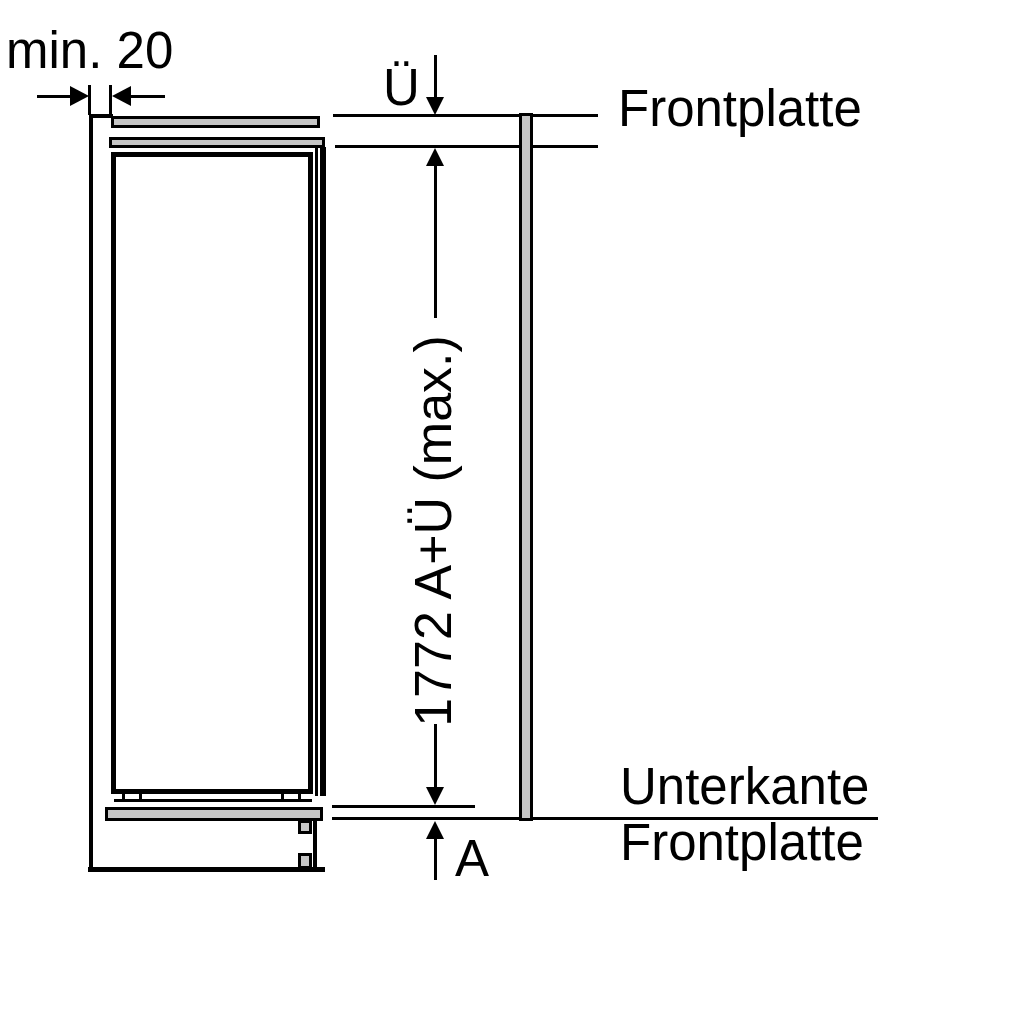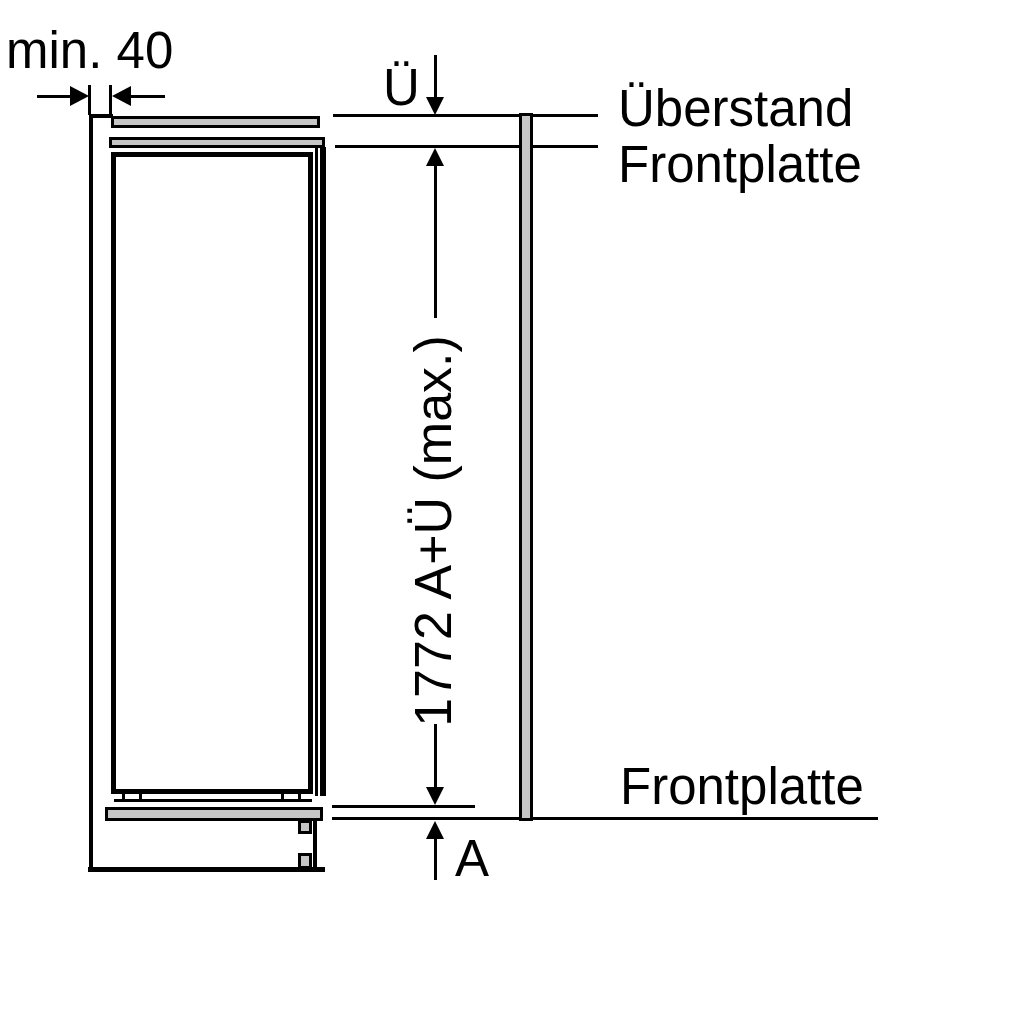--- a/index.html
+++ b/index.html
@@ -68,31 +68,31 @@
   <div class="ah ah-down" style="left:426px;top:97px;"></div>
 
   <div class="ah ah-up" style="left:426px;top:148px;"></div>
   <div class="abs blk" style="left:434px;top:166px;width:3px;height:152px;"></div>
   <div class="abs blk" style="left:434px;top:724px;width:3px;height:63px;"></div>
   <div class="ah ah-down" style="left:426px;top:787px;"></div>
 
   <div class="ah ah-up" style="left:426px;top:821px;"></div>
   <div class="abs blk" style="left:434px;top:839px;width:3px;height:41px;"></div>
 
-  <div class="label single" style="left:6px;top:25px;">min. 40</div>
+  <div class="label single" style="left:6px;top:25px;">min. 20</div>
 
   <div class="label single" style="left:383px;top:62px;">Ü</div>
 
   <div class="label" style="left:618px;top:81px;">
-    <div>Überstand</div>
     <div>Frontplatte</div>
   </div>
 
   <div class="rot">1772 A+Ü (max.)</div>
 
   <div class="label" style="left:620px;top:759px;">
+    <div>Unterkante</div>
     <div>Frontplatte</div>
   </div>
 
   <div class="label single" style="left:455px;top:833px;">A</div>
 
 
 </div>
 
 </body></html>

